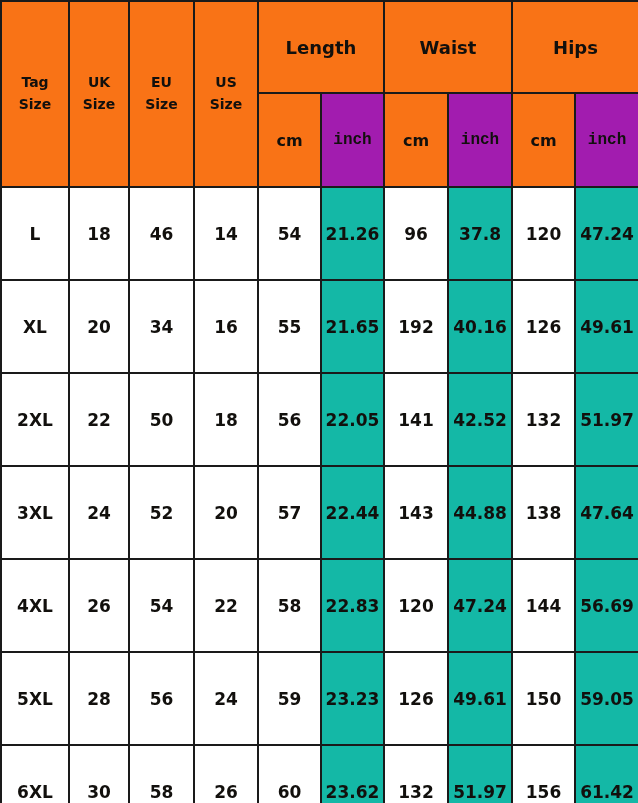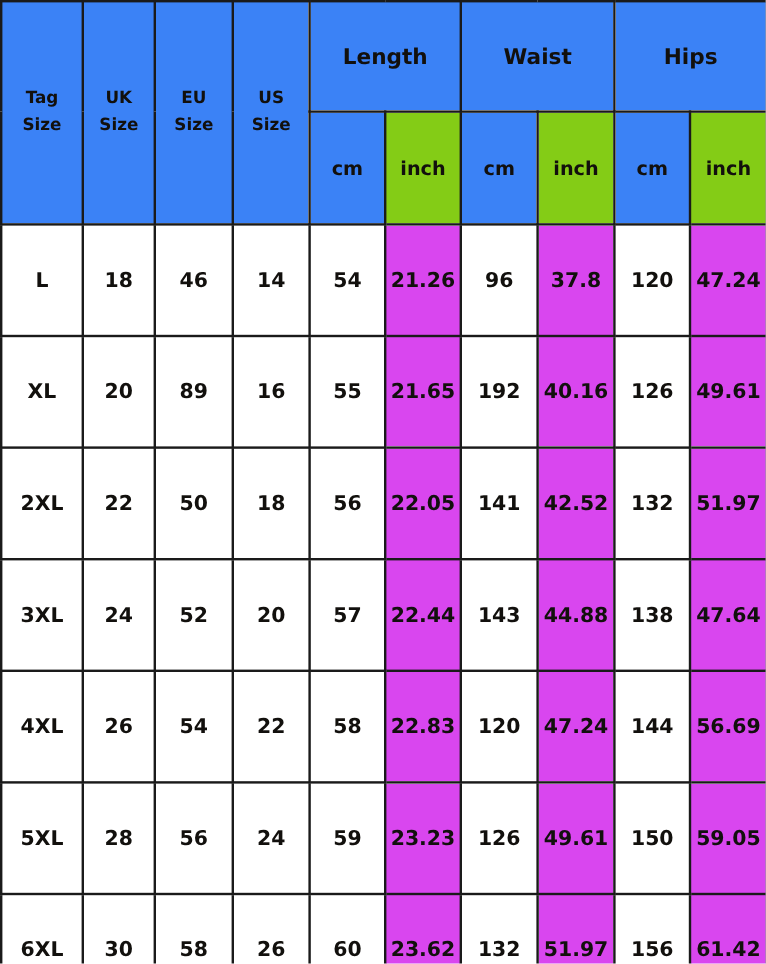--- a/index.html
+++ b/index.html
@@ -40,22 +40,22 @@
   col.c-eu   { width: 65px; }
   col.c-us   { width: 64px; }
   col.c-lcm  { width: 63px; }
   col.c-lin  { width: 63px; }
   col.c-wcm  { width: 64px; }
   col.c-win  { width: 64px; }
   col.c-hcm  { width: 63px; }
   col.c-hin  { width: 64px; }
 
   
-  th.hdr-gray   { background: #3b82f6; }
-  th.hdr-blue   { background: #84cc16; }
+  th.hdr-gray   { background: #f97316; }
+  th.hdr-blue   { background: #a21caf; font-family: Liberation Mono, monospace; }
 
   th.corner {
     height: 186px;
     font-size: 14px;
     line-height: 1.55;
     padding-top: 36px;
     box-sizing: border-box;
   }
   th.group {
     height: 92px;
@@ -68,21 +68,21 @@
     box-sizing: border-box;
   }
 
   
   #size-chart tbody td {
     height: 91px;
     font-size: 17px;
     background: #ffffff;
   }
   #size-chart tbody td.blue {
-    background: #d946ef;
+    background: #14b8a6;
   }
 </style>
 </head>
 <body>
 
 <table id="size-chart">
   <colgroup>
     <col class="c-tag">
       <col class="c-uk">
       <col class="c-eu">
@@ -136,21 +136,21 @@
       <td>54</td>
       <td class="blue">21.26</td>
       <td>96</td>
       <td class="blue">37.8</td>
       <td>120</td>
       <td class="blue">47.24</td>
     </tr>
     <tr>
       <td>XL</td>
       <td>20</td>
-      <td>89</td>
+      <td>34</td>
       <td>16</td>
       <td>55</td>
       <td class="blue">21.65</td>
       <td>192</td>
       <td class="blue">40.16</td>
       <td>126</td>
       <td class="blue">49.61</td>
     </tr>
     <tr>
       <td>2XL</td>

